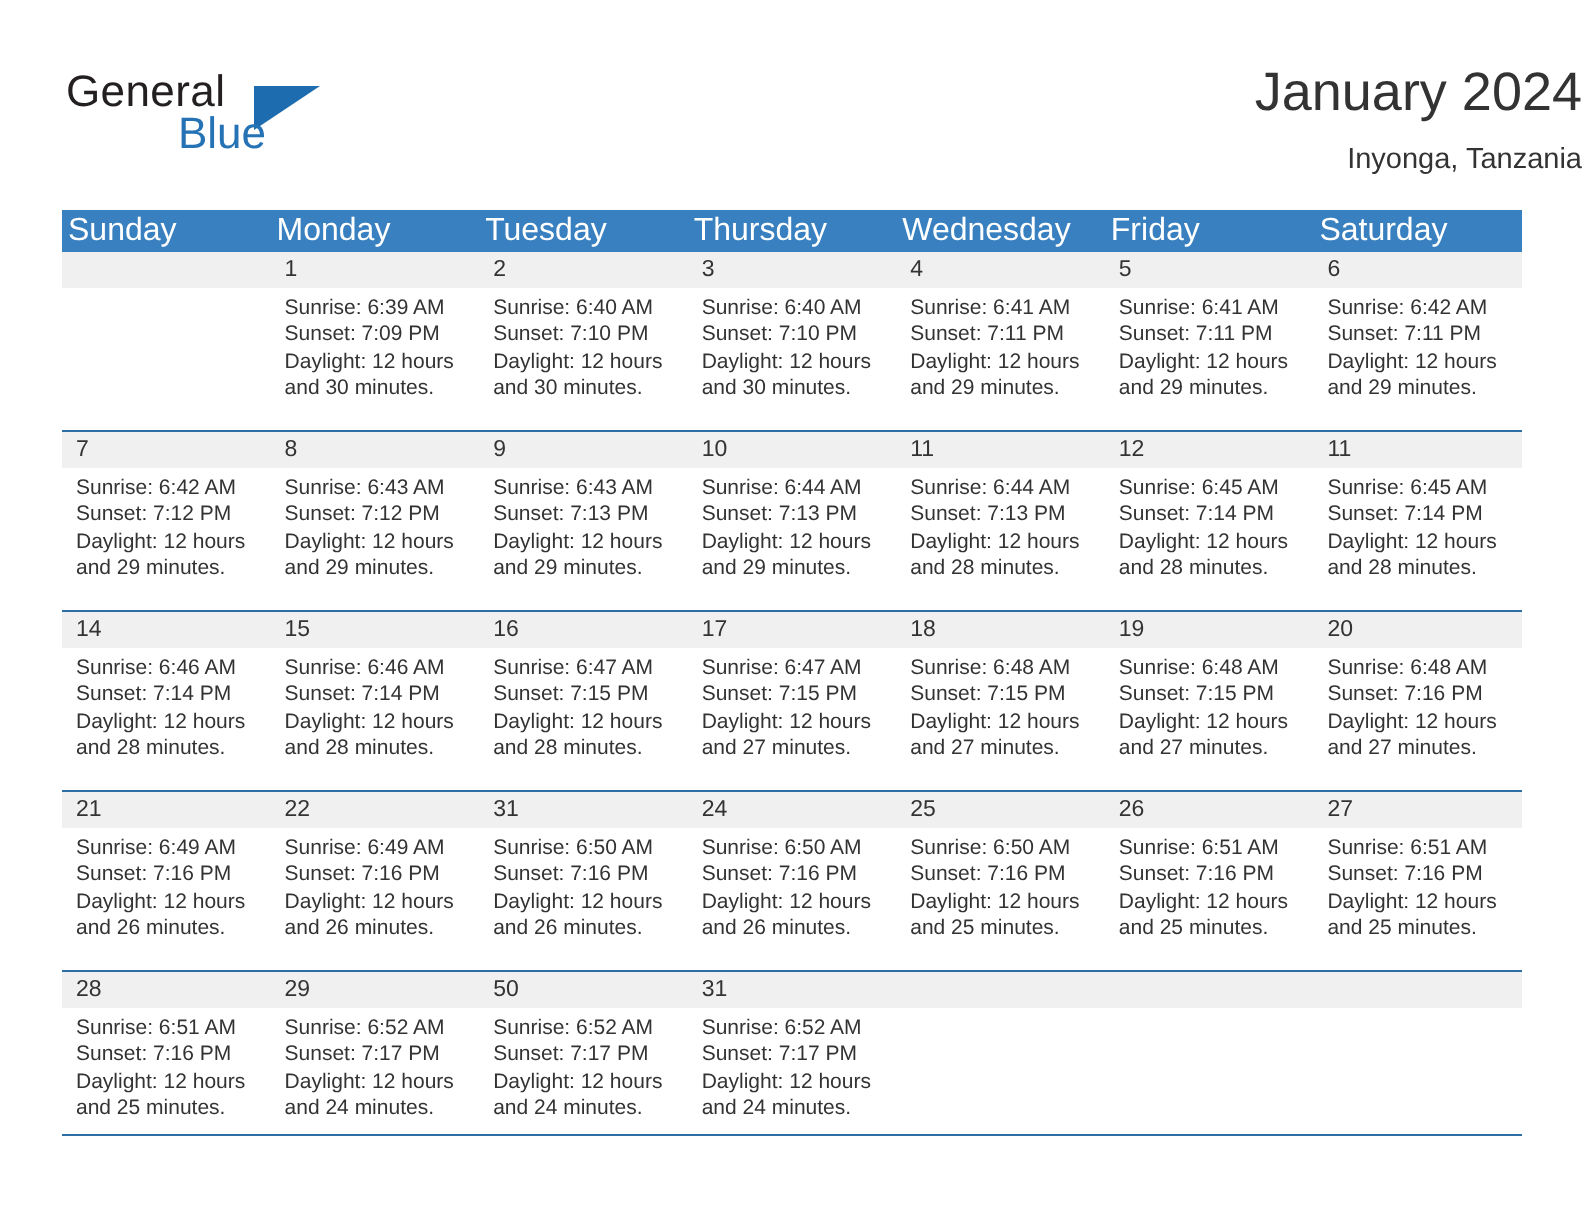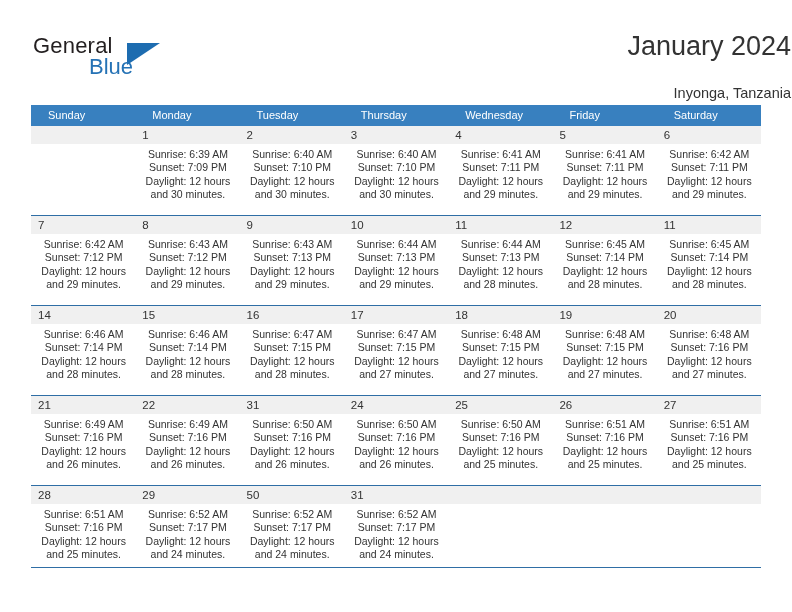--- a/index.html
+++ b/index.html
@@ -73,42 +73,42 @@
   .cal-title {
     font-size: 27px;
     color: #333333;
     line-height: 32px;
     white-space: nowrap;
   }
   .cal-subtitle {
     font-size: 14.5px;
     color: #333333;
     line-height: 20px;
-    margin-top: 21px;
+    margin-top: 8px;
     white-space: nowrap;
   }
 
   
   .calendar {
     position: absolute;
     left: 31px;
     top: 105px;
     width: 730px;
   }
   .weekday-row {
     display: flex;
     background: #3880bf;
     height: 21px;
   }
   .weekday-cell {
     flex: 1 1 0;
     color: #ffffff;
-    font-size: 11px;
+    font-size: 16px;
     line-height: 21px;
-    padding-left: 17px;
+    padding-left: 3px;
     box-sizing: border-box;
     overflow: hidden;
     white-space: nowrap;
   }
 
   .week-row {
     display: flex;
     border-top: 1px solid #2f6ea5;
     height: 89px;
   }
@@ -126,21 +126,20 @@
     height: 18px;
     padding-left: 7px;
     box-sizing: border-box;
     font-size: 11.5px;
     line-height: 18px;
     color: #333333;
   }
   .day-body {
     padding: 4px 6px 0 7px;
     box-sizing: border-box;
-    text-align: center;
   }
   .day-body div {
     font-size: 10.5px;
     line-height: 13.4px;
     color: #333333;
     white-space: nowrap;
   }
   .bottom-rule {
     position: absolute;
     left: 31px;

